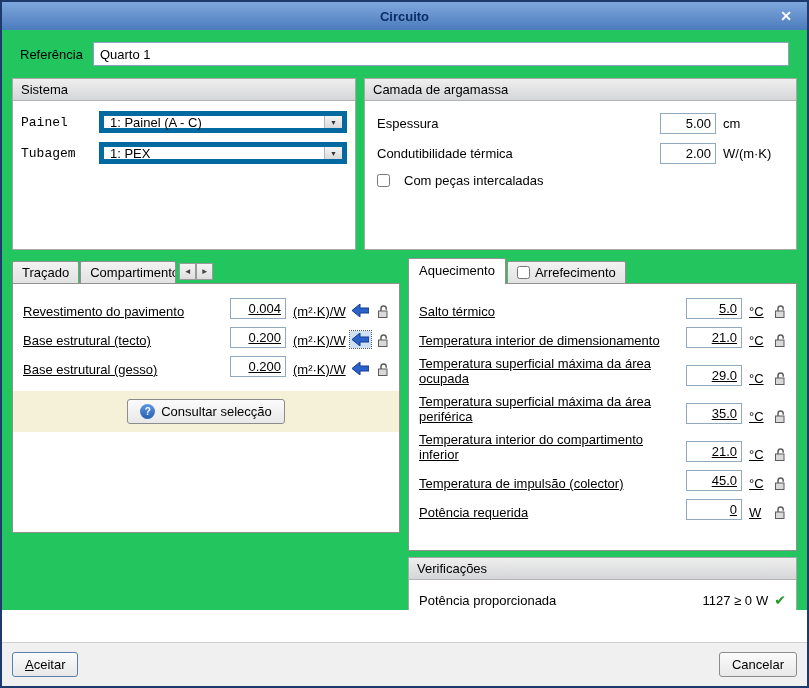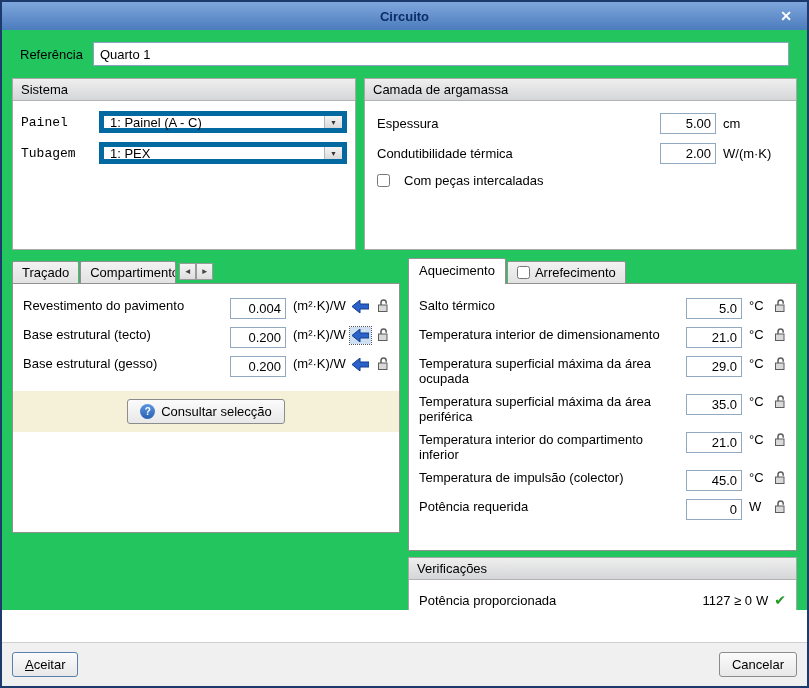--- a/index.html
+++ b/index.html
@@ -108,21 +108,21 @@
   .tab-scroll .sc {
     width: 17px; height: 17px; border: 1px solid #9a9a9a;
     background: linear-gradient(to bottom, #f4f4f4, #dedede);
     font-size: 8px; color: #444; text-align: center; line-height: 15px; cursor: default;
   }
   .tabpanel { border: 1px solid #919191; background: #fff; position: relative; z-index: 1; }
 
   .left-col .tabpanel { height: 250px; padding: 14px 8px 0 10px; }
   .right-col .tabpanel { height: 268px; padding: 14px 8px 0 10px; }
 
-  .val-row { display: flex; align-items: flex-start; margin-bottom: 8px; }
+  .val-row { display: flex; align-items: flex-end; margin-bottom: 8px; text-decoration: underline; }
   .val-row .lbl { flex: 1; padding-right: 4px; }
   .left-col .unit { width: 62px; }
   .right-col .unit { width: 26px; }
 
   .arrow-btn {
     width: 21px; height: 17px; flex: none; margin-left: 2px;
     display: flex; align-items: center; justify-content: center; cursor: default;
   }
   .arrow-btn.focused { outline: 1px dotted #555; background: #cfe0f5; }
   .lock {

